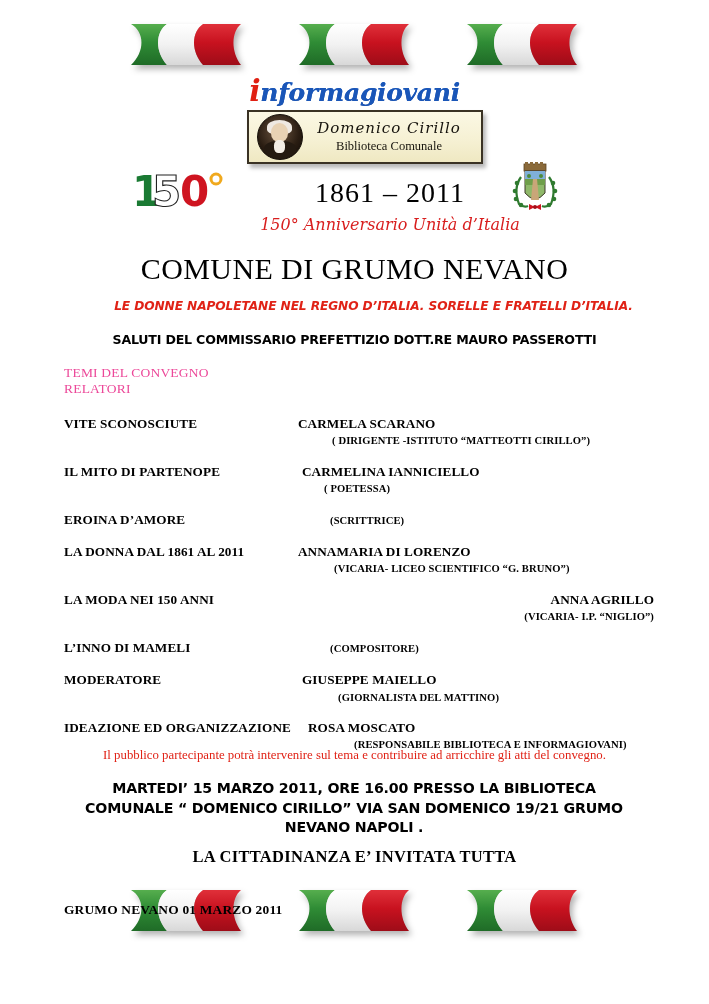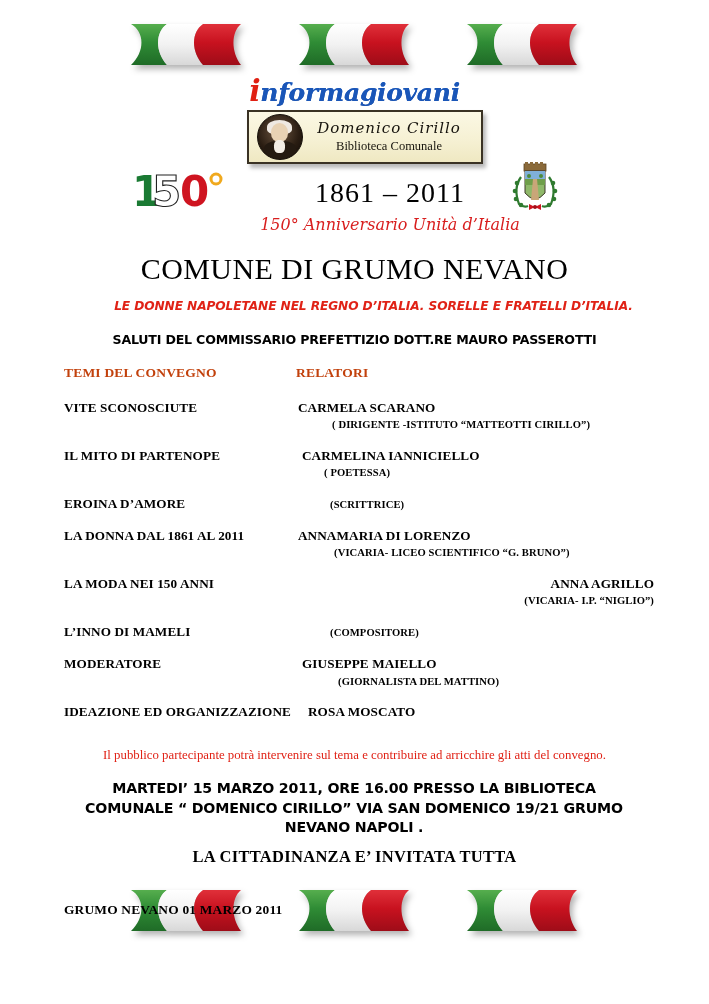--- a/index.html
+++ b/index.html
@@ -212,26 +212,27 @@
 
   
   .program {
     position: absolute;
     left: 64px;
     top: 365px;
     width: 590px;
   }
   .prog-head {
     display: flex;
-    color: #c2410c;
-    font-family: "Liberation Serif", serif;
-    font-weight: bold;
+    color: #ec4899;
+    font-family: "Liberation Serif", serif;
+    font-weight: normal;
     font-size: 13.5px;
     letter-spacing: 0.2px;
     margin-bottom: 19px;
+    flex-direction: column;
   }
   .prog-head .col-theme { width: 232px; }
   .prog-head .col-rel { flex: 1; }
 
   .prog-row {
     display: flex;
     margin-bottom: 16px;
   }
   .prog-row .theme {
     width: 232px;
@@ -497,20 +498,21 @@
     <div class="rel">
       <div class="rel-name">GIUSEPPE MAIELLO</div>
       <div class="rel-role">(GIORNALISTA DEL MATTINO)</div>
     </div>
   </div>
 
   <div class="prog-row r7">
     <div class="theme">IDEAZIONE  ED ORGANIZZAZIONE</div>
     <div class="rel">
       <div class="rel-name">ROSA MOSCATO</div>
+      <div class="rel-role">(RESPONSABILE  BIBLIOTECA E INFORMAGIOVANI)</div>
     </div>
   </div>
 </div>
 
 <div class="notice">Il pubblico partecipante potrà intervenire sul tema e contribuire ad arricchire gli atti del convegno.</div>
 
 <div class="event">MARTEDI’ 15 MARZO 2011, ORE 16.00 PRESSO LA BIBLIOTECA COMUNALE “ DOMENICO CIRILLO” VIA SAN DOMENICO 19/21 GRUMO NEVANO NAPOLI .</div>
 <div class="invito">LA CITTADINANZA E’ INVITATA TUTTA</div>
 
 <div class="flag-row" style="top:888px;">

